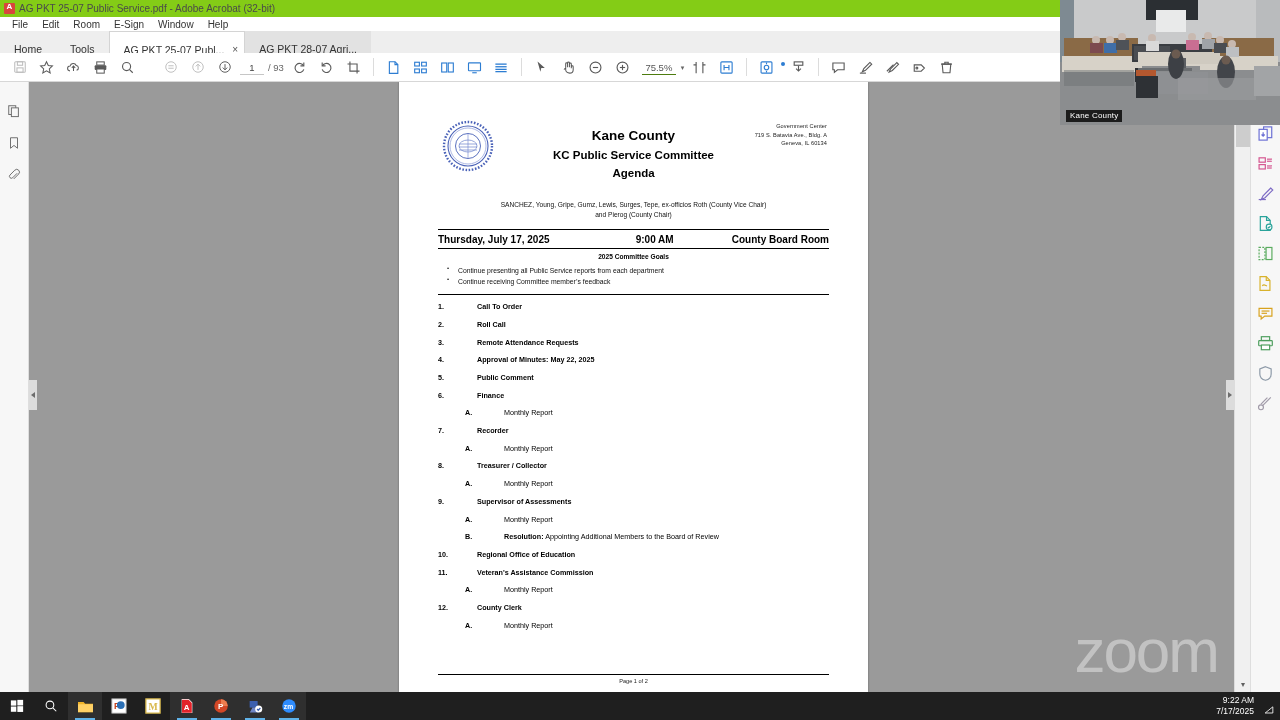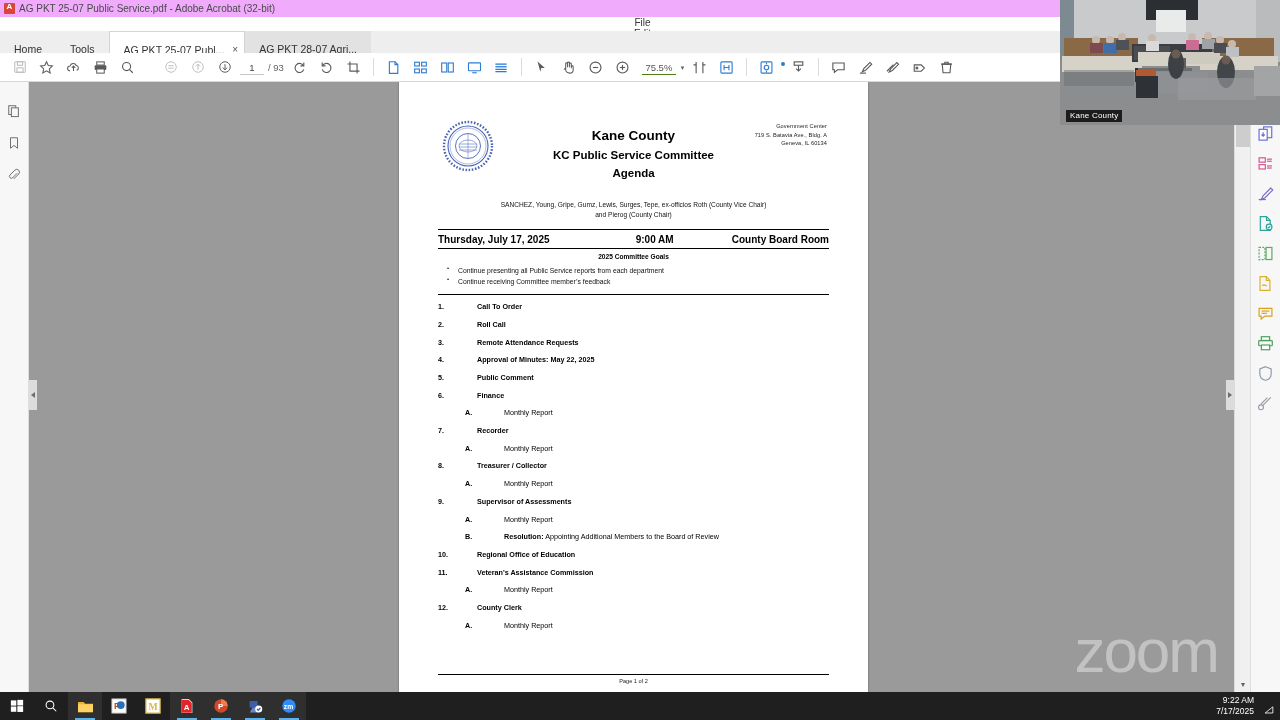--- a/index.html
+++ b/index.html
@@ -7,38 +7,38 @@
     width: 1280px; height: 720px;
     overflow: hidden;
     font-family: "Liberation Sans", sans-serif;
     background: #ffffff;
   }
   #app { position: relative; width: 1280px; height: 720px; }
 
   
   .titlebar {
     position: absolute; top: 0; left: 0; width: 1280px; height: 17px;
-    background: #f0abfc; display: flex; align-items: center;
+    background: #84cc16; display: flex; align-items: center;
     font-size: 10px; color: #4a4a4a;
   }
   .titlebar .tb-icon {
     width: 11px; height: 11px; margin-left: 4px; margin-right: 4px;
     background: #d8463c; border-radius: 1px; position: relative; flex: none;
   }
   .titlebar .tb-icon::after {
     content: "A"; position: absolute; left: 0; top: -1px; width: 11px;
     text-align: center; font-size: 8px; color: #fff; font-weight: bold;
   }
   .titlebar .tb-text { white-space: nowrap; }
 
   
   .menubar {
     position: absolute; top: 17px; left: 0; width: 1280px; height: 14px;
     background: #ffffff; display: flex; align-items: center;
-    font-size: 10px; color: #333; padding-left: 5px; flex-direction: column;
+    font-size: 10px; color: #333; padding-left: 5px;
   }
   .menubar .mi { padding: 0 7px; cursor: default; white-space: nowrap; }
 
   
   .tabstrip {
     position: absolute; top: 31px; left: 0; width: 1280px; height: 36px;
     background: #eeeeee; border-bottom: 1px solid #d4d4d4;
     display: flex; align-items: stretch; font-size: 10.5px; color: #333;
   }
   .tabstrip .tab {
@@ -275,21 +275,21 @@
 <div id="app">
 
   <div class="titlebar">
     <div class="tb-icon"></div>
     <div class="tb-text">AG PKT 25-07 Public Service.pdf - Adobe Acrobat (32-bit)</div>
   </div>
 
   <div class="menubar">
     <div class="mi">File</div>
     <div class="mi">Edit</div>
-    <div class="mi">Vice</div>
+    <div class="mi">Room</div>
     <div class="mi">E-Sign</div>
     <div class="mi">Window</div>
     <div class="mi">Help</div>
   </div>
 
   <div class="tabstrip">
     <div class="tab plain">Home</div>
     <div class="tab plain">Tools</div>
     <div class="tab doc">
       <span>AG PKT 25-07 Publ...</span>

